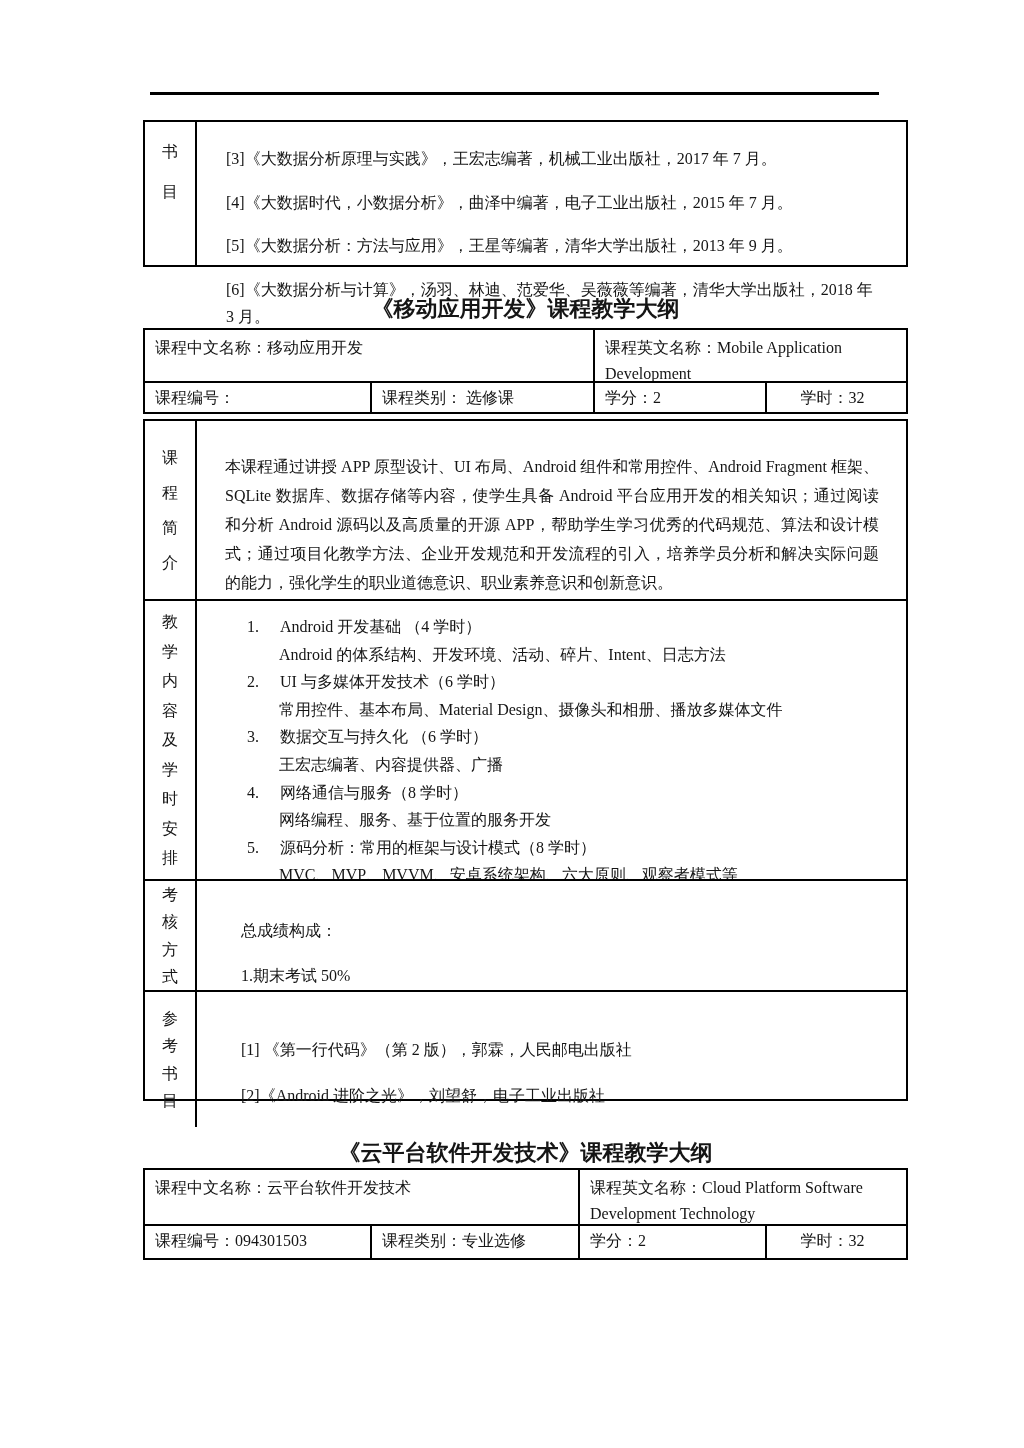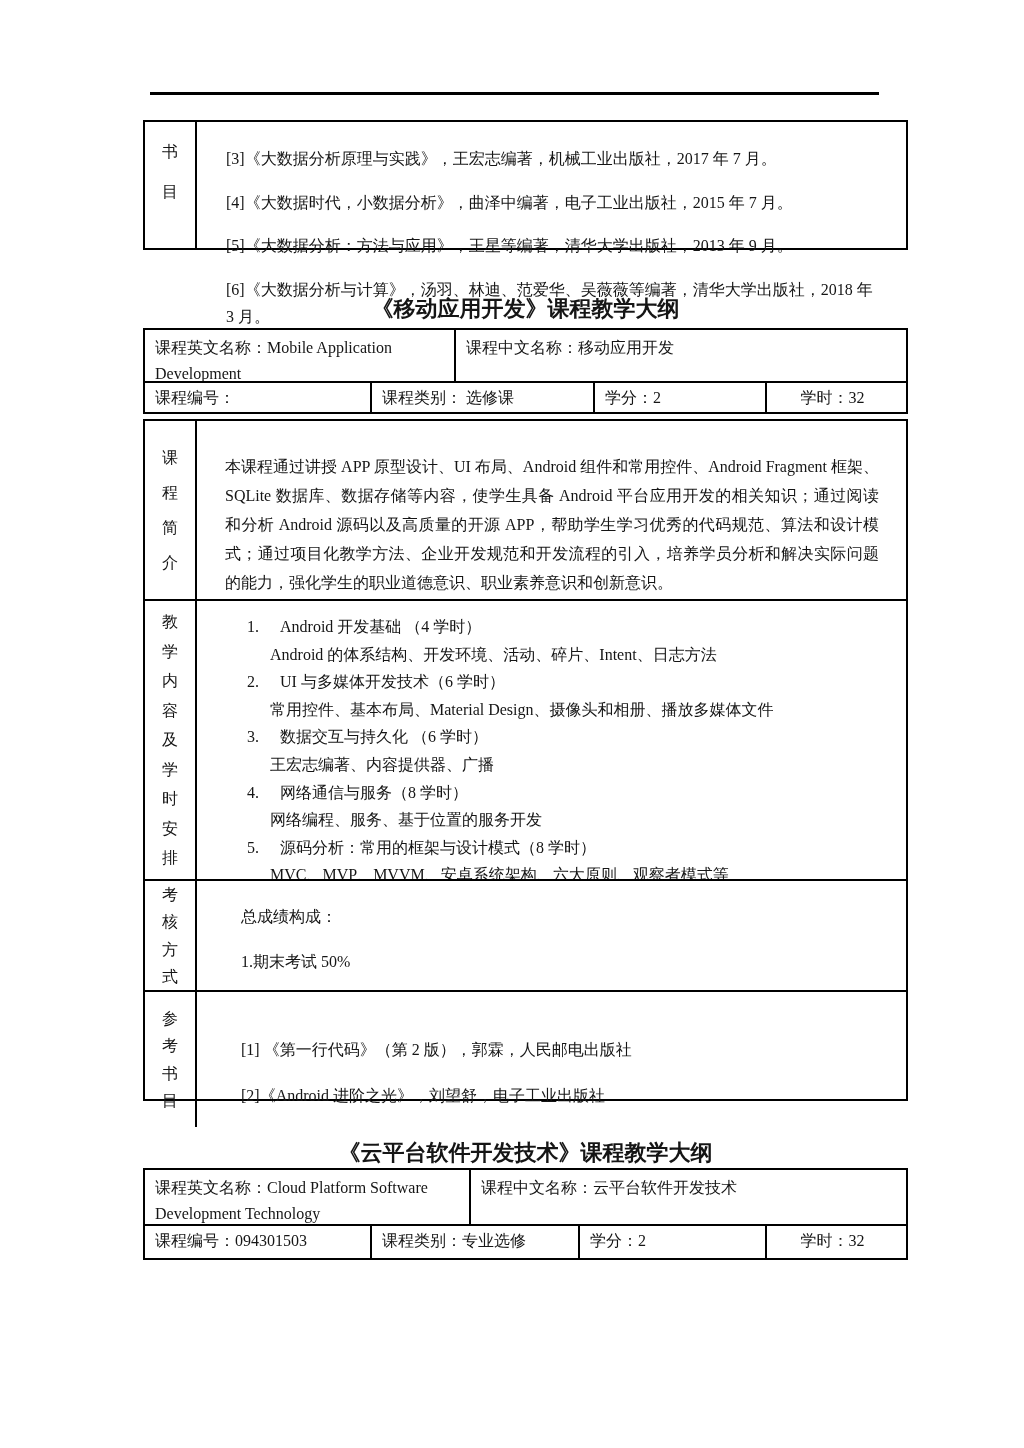--- a/index.html
+++ b/index.html
@@ -42,53 +42,53 @@
   
   .brow{display:flex;box-sizing:border-box;border-bottom:2px solid #000;}
   .brow:last-child{border-bottom:none;}
   .bcontent{flex:1;box-sizing:border-box;overflow:hidden;}
 
   .intro-text{padding:15px 11px 0 12px;text-align:justify;line-height:29px;}
 
   .teach-list{padding:12px 10px 0 50px;line-height:27.6px;}
   .ti-row{display:flex;}
   .ti-no{width:33px;flex-shrink:0;}
-  .ti-detail{margin-left:23px;}
+  .ti-detail{margin-left:32px;}
 
-  .assess-body{padding:6px 10px 0 28px;line-height:28.5px;}
+  .assess-body{padding:20px 10px 0 28px;line-height:28.5px;}
   .ref-body{padding:27px 10px 0 28px;line-height:30px;}
 
   .vt-intro{line-height:35px;}
   .vt-teach{line-height:29.5px;}
   .vt-assess{line-height:27.5px;}
   .vt-ref{line-height:27.5px;}
 </style>
 </head>
 <body>
 
 <div class="top-rule"></div>
 
-<div class="tbl" style="top:120px;height:130px;">
+<div class="tbl" style="top:120px;height:147px;">
   <div class="vcell">
     <div class="vtext bib-vtext">书目</div>
   </div>
   <div class="bib-body">
     <p>[3]《大数据分析原理与实践》，王宏志编著，机械工业出版社，2017 年 7 月。</p>
     <p>[4]《大数据时代，小数据分析》，曲泽中编著，电子工业出版社，2015 年 7 月。</p>
     <p>[5]《大数据分析：方法与应用》，王星等编著，清华大学出版社，2013 年 9 月。</p>
     <p>[6]《大数据分析与计算》，汤羽、林迪、范爱华、吴薇薇等编著，清华大学出版社，2018 年 3 月。</p>
   </div>
 </div>
 
 <div class="doc-title" style="top:297px;">《移动应用开发》课程教学大纲</div>
 
 <div class="tbl tbl-col" style="top:328px;height:86px;">
   <div class="hrow hrow-top" style="height:53px;">
+    <div class="hcell" style="width:450px;">课程中文名称：移动应用开发</div>
     <div class="hcell" style="flex:1;">课程英文名称：Mobile Application Development</div>
-    <div class="hcell" style="width:450px;">课程中文名称：移动应用开发</div>
   </div>
   <div class="hrow" style="flex:1;">
     <div class="hcell hcell-single" style="width:227px;">课程编号：</div>
     <div class="hcell hcell-single" style="width:223px;">课程类别： 选修课</div>
     <div class="hcell hcell-single" style="width:172px;">学分：2</div>
     <div class="hcell hcell-single hcell-centered" style="flex:1;">学时：32</div>
   </div>
 </div>
 
 <div class="tbl tbl-col" style="top:419px;height:682px;">
@@ -155,22 +155,22 @@
       <p>[2]《Android 进阶之光》，刘望舒，电子工业出版社</p>
     </div>
   </div>
 
 </div>
 
 <div class="doc-title" style="top:1141px;">《云平台软件开发技术》课程教学大纲</div>
 
 <div class="tbl tbl-col" style="top:1168px;height:92px;">
   <div class="hrow hrow-top" style="height:56px;">
+    <div class="hcell" style="width:435px;">课程中文名称：云平台软件开发技术</div>
     <div class="hcell" style="flex:1;">课程英文名称：Cloud Platform Software Development Technology</div>
-    <div class="hcell" style="width:435px;">课程中文名称：云平台软件开发技术</div>
   </div>
   <div class="hrow" style="flex:1;">
     <div class="hcell hcell-single" style="width:227px;">课程编号：094301503</div>
     <div class="hcell hcell-single" style="width:208px;">课程类别：专业选修</div>
     <div class="hcell hcell-single" style="width:187px;">学分：2</div>
     <div class="hcell hcell-single hcell-centered" style="flex:1;">学时：32</div>
   </div>
 </div>
 
 </body></html>

